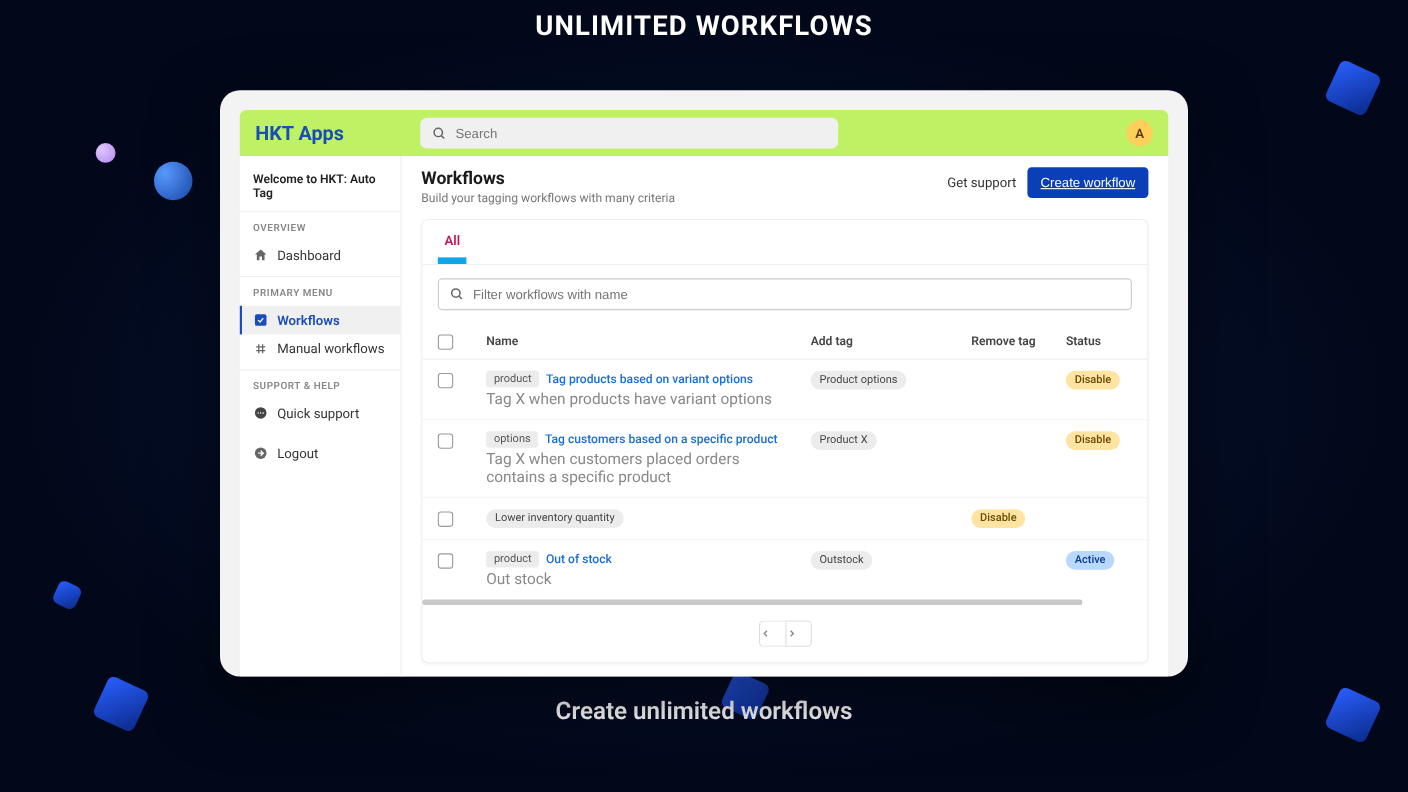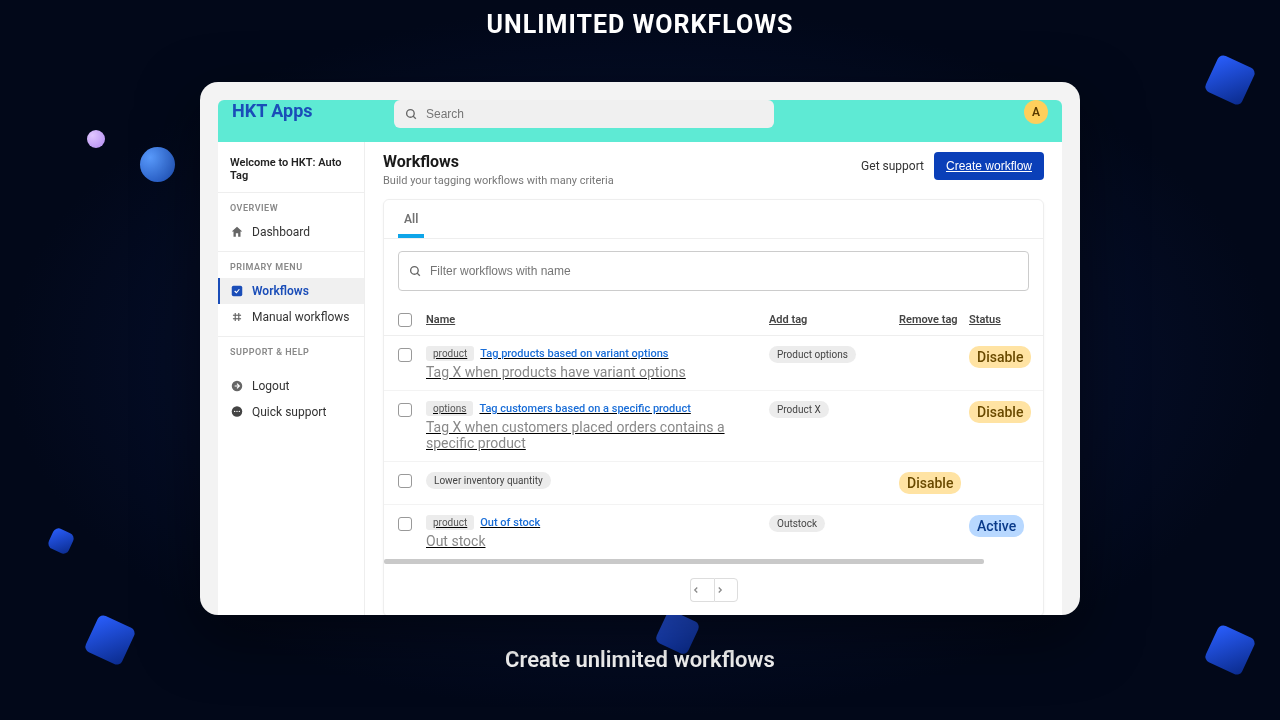--- a/index.html
+++ b/index.html
@@ -12,30 +12,29 @@
 .bg-decor { position: absolute; pointer-events: none; }
 .orb1 { width: 18px; height: 18px; border-radius: 50%; background: radial-gradient(circle at 30% 30%, #e0c6ff, #b18aef); left: 87px; top: 130px; }
 .orb2 { width: 35px; height: 35px; border-radius: 50%; background: radial-gradient(circle at 30% 30%, #5a9cff, #1a4db8); left: 140px; top: 147px; }
 .cube { width: 40px; height: 40px; background: linear-gradient(135deg, #2a5fff, #0a2a8a); transform: rotate(25deg); border-radius: 6px; }
 .cube1 { left: 90px; top: 620px; }
 .cube2 { left: 1210px; top: 60px; }
 .cube3 { left: 1210px; top: 630px; }
 .cube4 { left: 660px; top: 615px; width: 35px; height: 35px; }
 .cube5 { left: 50px; top: 530px; width: 22px; height: 22px; }
 .hero-title { position: absolute; top: 10px; left: 0; right: 0; text-align: center; color: #fff; font-size: 25px; font-weight: 700; letter-spacing: 1px; }
-.hero-sub { position: absolute; bottom: 48px; left: 0; right: 0; text-align: center; color: #fff; font-size: 22px; font-weight: 600; }
+.hero-sub { position: absolute; bottom: 60px; left: 0; right: 0; text-align: center; color: #fff; font-size: 22px; font-weight: 600; }
 .app-frame {
   position: absolute; left: 200px; top: 82px; width: 880px; height: 533px;
   background: #f3f3f3; border-radius: 18px; overflow: hidden;
   box-shadow: 0 20px 60px rgba(0,0,0,0.5);
 }
 .topbar {
-  display: flex; align-items: flex-start; height: 42px; background: #5eead4;
+  display: flex; align-items: center; height: 42px; background: #bef264;
   margin: 18px 18px 0 18px; border-radius: 6px 6px 0 0; padding: 0 14px;
-  gap: 12px;
 }
 .brand { color: #1a4db8; font-weight: 700; font-size: 18px; width: 150px; }
 .search-wrap {
   flex: 0 0 380px; background: #f0f0f0; border-radius: 6px; height: 28px;
   display: flex; align-items: center; padding: 0 10px; gap: 8px;
 }
 .search-wrap input { border: none; background: transparent; outline: none; font-size: 12px; flex: 1; color: #555; }
 .avatar { width: 24px; height: 24px; border-radius: 50%; background: #ffcf5c; color: #5a3a00; font-size: 12px; font-weight: 600; display: flex; align-items: center; justify-content: center; margin-left: auto; }
 .app-body { display: flex; margin: 0 18px; background: #fff; height: calc(100% - 60px); }
 .sidebar { width: 147px; border-right: 1px solid #eee; padding: 10px 0; font-size: 12px; }
@@ -49,38 +48,38 @@
 .main { flex: 1; padding: 10px 18px; overflow: hidden; }
 .page-head { display: flex; align-items: flex-start; justify-content: space-between; margin-bottom: 12px; }
 .page-title { font-size: 16px; font-weight: 700; color: #1a1a1a; }
 .page-sub { font-size: 11px; color: #777; margin-top: 3px; }
 .head-actions { display: flex; gap: 10px; align-items: center; }
 .link-btn { font-size: 12px; color: #333; cursor: pointer; }
 .primary-btn { background: #0a3fb8; color: #fff; border: none; border-radius: 4px; padding: 7px 12px; font-size: 12px; font-weight: 500; cursor: pointer; text-decoration: underline; }
 .panel { background: #fff; border: 1px solid #eee; border-radius: 6px; box-shadow: 0 1px 3px rgba(0,0,0,0.04); }
 .tabs { display: flex; padding: 6px 14px 0; border-bottom: 1px solid #eee; }
 .tab { font-size: 12px; padding: 6px 6px 8px; color: #333; cursor: pointer; }
-.tab.active { color: #737373; border-bottom: 4px solid #0ea5e9; font-weight: 600; }
+.tab.active { color: #be185d; border-bottom: 6px solid #0ea5e9; font-weight: 600; }
 .filter-wrap { padding: 12px 14px; }
-.filter-input { width: 100%; border: 1px solid #ccc; border-radius: 4px; height: 40px; display: flex; align-items: center; padding: 0 10px; gap: 8px; }
+.filter-input { width: 100%; border: 1px solid #ccc; border-radius: 4px; height: 29px; display: flex; align-items: center; padding: 0 10px; gap: 8px; }
 .filter-input input { border: none; outline: none; font-size: 12px; flex: 1; color: #555; }
 .table { width: 100%; font-size: 12px; }
-.thead, .trow { display: grid; grid-template-columns: 28px 1fr 130px 70px 60px; align-items: center; padding: 8px 14px; gap: 0; text-decoration: underline; }
+.thead, .trow { display: grid; grid-template-columns: 28px 1fr 130px 70px 60px; align-items: center; padding: 8px 14px; gap: 16px; }
 .thead { border-bottom: 1px solid #eee; font-weight: 600; color: #444; font-size: 11px; }
 .trow { border-bottom: 1px solid #f3f3f3; align-items: flex-start; padding-top: 10px; padding-bottom: 10px; }
 .trow:last-child { border-bottom: none; }
 .chk { width: 14px; height: 14px; border: 1.5px solid #999; border-radius: 3px; cursor: pointer; margin-top: 2px; }
 .name-cell { display: flex; flex-direction: column; gap: 3px; }
 .name-line { display: flex; align-items: center; gap: 6px; flex-wrap: wrap; }
 .type-badge { background: #ececec; color: #555; font-size: 10px; padding: 2px 7px; border-radius: 3px; }
 .wf-link { color: #1a6ed8; font-size: 11px; font-weight: 500; cursor: pointer; }
 .wf-desc { color: #888; font-size: 14px; }
 .tag-pill { background: #ececec; color: #444; font-size: 10px; padding: 3px 8px; border-radius: 10px; display: inline-block; }
 .dash { width: 10px; height: 3px; background: #ddd; border-radius: 2px; }
-.status-pill { font-size: 14px; padding: 3px 8px; border-radius: 10px; display: inline-block; font-weight: 500; }
+.status-pill { font-size: 10px; padding: 3px 8px; border-radius: 10px; display: inline-block; font-weight: 500; }
 .status-disable { background: #ffe3a3; color: #6a4a00; }
 .status-active { background: #b8d8ff; color: #0a3a8a; }
 .scroll-indicator { height: 5px; background: #c9c9c9; margin: 0 14px 0 0; width: 91%; border-radius: 2px; }
 .pager { display: flex; justify-content: center; padding: 14px; gap: 0; }
 .pager button { width: 24px; height: 24px; border: 1px solid #ddd; background: #fff; color: #888; cursor: pointer; font-size: 12px; }
 .pager button:first-child { border-radius: 4px 0 0 4px; border-right: none; }
 .pager button:last-child { border-radius: 0 4px 4px 0; }
 svg { display: block; }
 </style>
 </head>
@@ -148,39 +147,39 @@
                 <line x1="9" y1="5" x2="9" y2="19"></line>
                 <line x1="15" y1="5" x2="15" y2="19"></line>
               </svg>
           </span>
           <span>Manual workflows</span>
         </div>
       </div>
 
       <div class="side-section" style="border-top:1px solid #eee">
         <div class="side-heading">SUPPORT &amp; HELP</div>
-        <div class="side-item" style="margin-top:10px">
-          <span class="side-icon">
-            <svg width="14" height="14" viewBox="0 0 24 24" fill="#666">
-                <circle cx="12" cy="12" r="9"></circle>
-                <path d="M12 8l4 4-4 4M8 12h8" stroke="#fff" stroke-width="2" fill="none"></path>
-              </svg>
-          </span>
-          <span>Logout</span>
-        </div>
         <div class="side-item">
           <span class="side-icon">
             <svg width="14" height="14" viewBox="0 0 24 24" fill="#444">
                 <circle cx="12" cy="11" r="9"></circle>
                 <circle cx="8" cy="11" r="1.2" fill="#fff"></circle>
                 <circle cx="12" cy="11" r="1.2" fill="#fff"></circle>
                 <circle cx="16" cy="11" r="1.2" fill="#fff"></circle>
               </svg>
           </span>
           <span>Quick support</span>
+        </div>
+        <div class="side-item" style="margin-top:10px">
+          <span class="side-icon">
+            <svg width="14" height="14" viewBox="0 0 24 24" fill="#666">
+                <circle cx="12" cy="12" r="9"></circle>
+                <path d="M12 8l4 4-4 4M8 12h8" stroke="#fff" stroke-width="2" fill="none"></path>
+              </svg>
+          </span>
+          <span>Logout</span>
         </div>
       </div>
     </div>
 
     <div class="main">
       <div class="page-head">
         <div>
           <div class="page-title">Workflows</div>
           <div class="page-sub">Build your tagging workflows with many criteria</div>
         </div>

